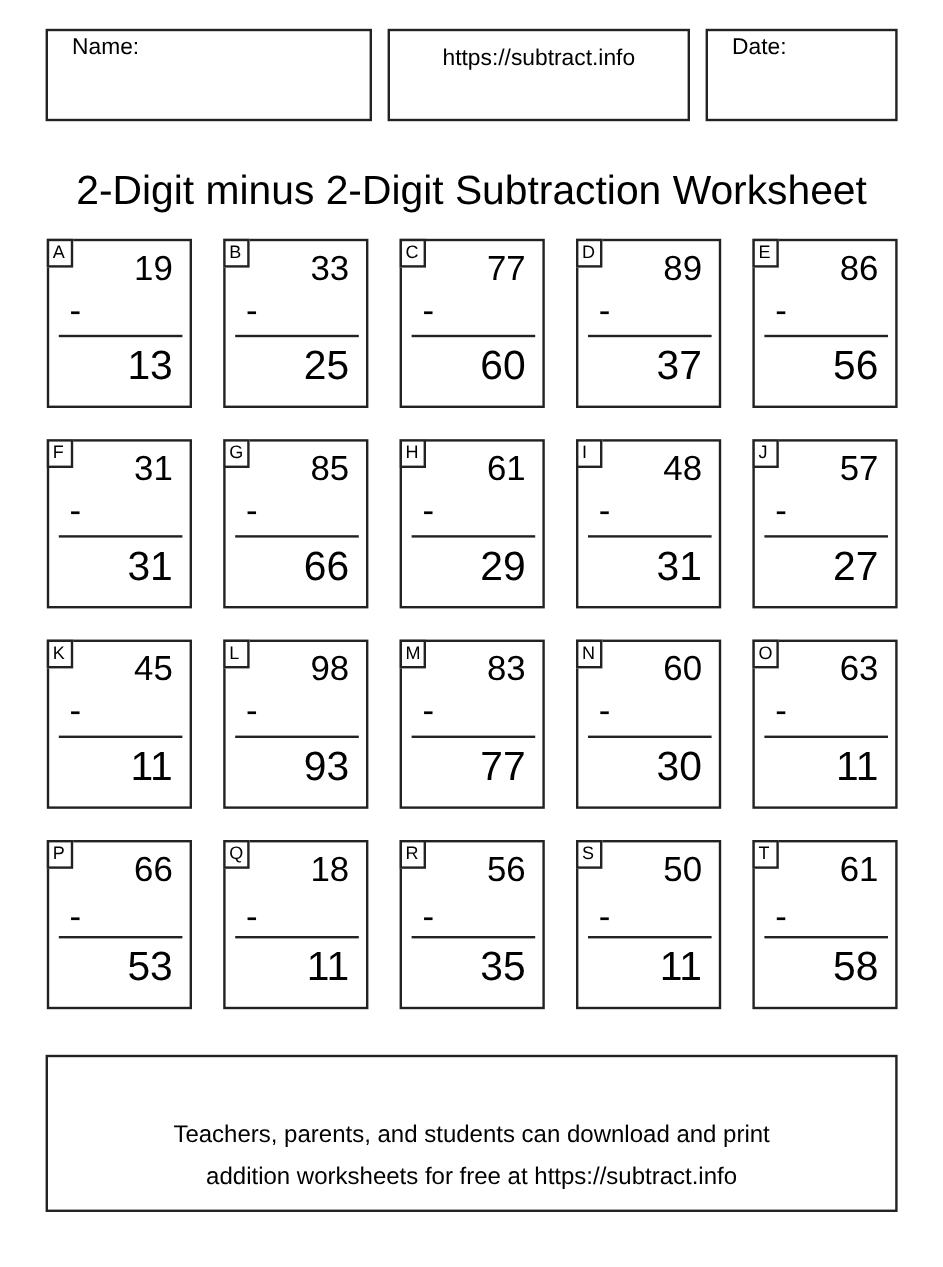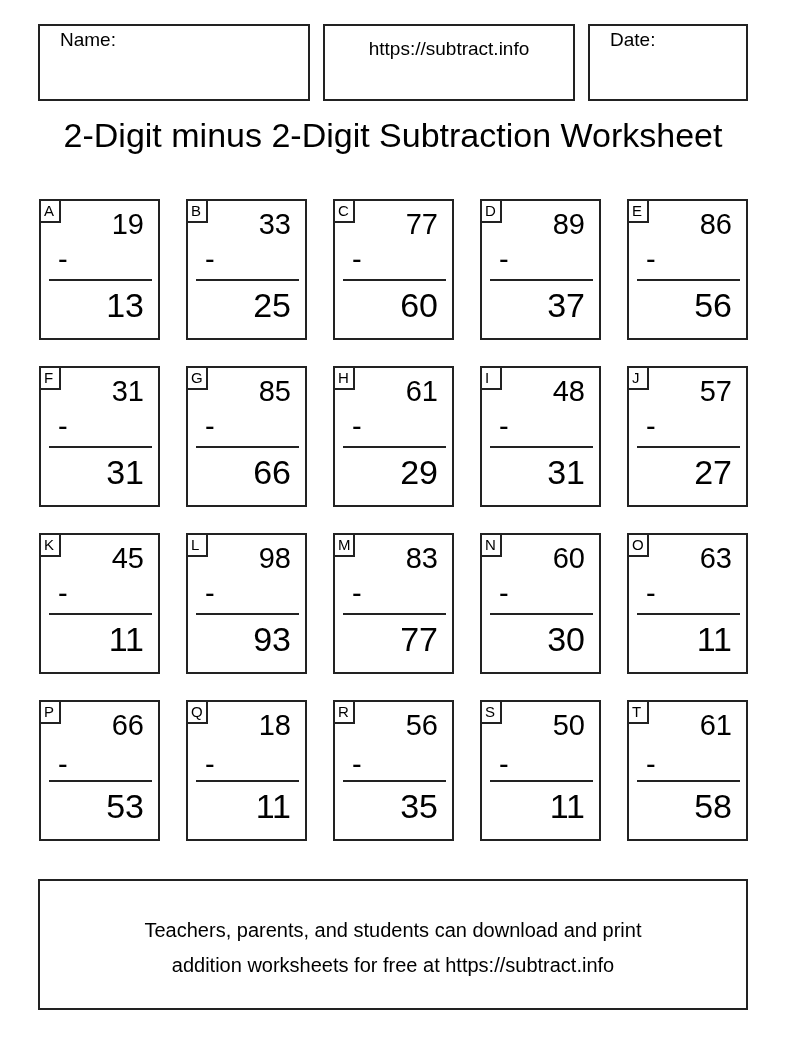--- a/index.html
+++ b/index.html
@@ -7,31 +7,31 @@
     body { position: relative; font-family: "Liberation Sans", sans-serif; color: #000; overflow: hidden; }
 
     .hdr-box { position: absolute; border: 2px solid #222; background: #fff; }
     #name-box { left: 38px; top: 24px; width: 272px; height: 77px; }
     #ws-box { left: 323px; top: 24px; width: 252px; height: 77px; text-align: center; }
     #date-box { left: 588px; top: 24px; width: 160px; height: 77px; }
     .hdr-label { position: absolute; left: 20px; top: 3px; font-size: 19px; }
     .ws-line { font-size: 19px; line-height: 30px; }
     #ws-box .ws-inner { padding-top: 8px; }
 
-    #title { position: absolute; left: 0; top: 116px; width: 786px; text-align: center; font-size: 34px; font-weight: normal; }
+    #title { position: absolute; left: 0; top: 140px; width: 786px; text-align: center; font-size: 34px; font-weight: normal; }
 
     .card { position: absolute; width: 121px; height: 141px; border: 2px solid #222; background: #fff; }
     .tag { position: absolute; left: -2px; top: -2px; width: 22px; height: 24px; border: 2px solid #222; font-size: 15px; line-height: 19px; padding-left: 3px; background: #fff; }
     .n1 { position: absolute; right: 14px; top: 5px; font-size: 29px; line-height: 36px; }
     .n2 { position: absolute; right: 14px; top: 40px; font-size: 34px; line-height: 36px; margin-top: 46px; }
     .minus { position: absolute; left: 17px; top: 40px; font-size: 29px; line-height: 36px; }
     .row-low .minus { top: 44px; }
     .rule { position: absolute; left: 8px; right: 6px; top: 78px; height: 2px; background: #222; }
 
-    #footer { position: absolute; left: 38px; top: 879px; width: 710px; height: 131px; border: 2px solid #222; text-align: center; padding-top: 32px; }
+    #footer { position: absolute; left: 38px; top: 879px; width: 710px; height: 131px; border: 2px solid #222; text-align: center; padding-top: 48px; }
     .foot-line { font-size: 20px; line-height: 35px; }
   </style>
 </head>
 <body>
 
 <div id="name-box" class="hdr-box">
   <span class="hdr-label">Name:</span>
 </div>
 <div id="ws-box" class="hdr-box">
   <div class="ws-inner">

